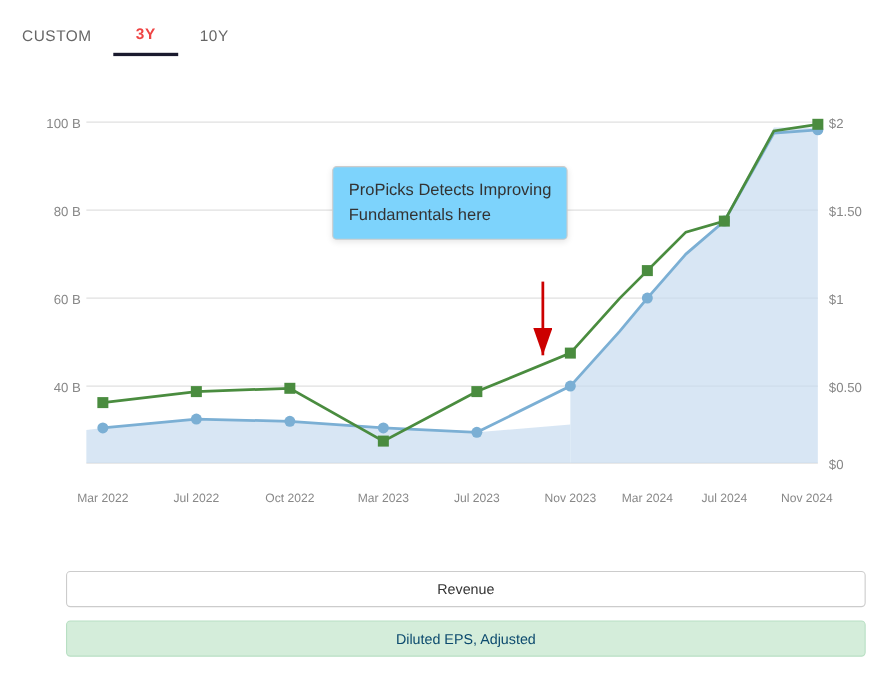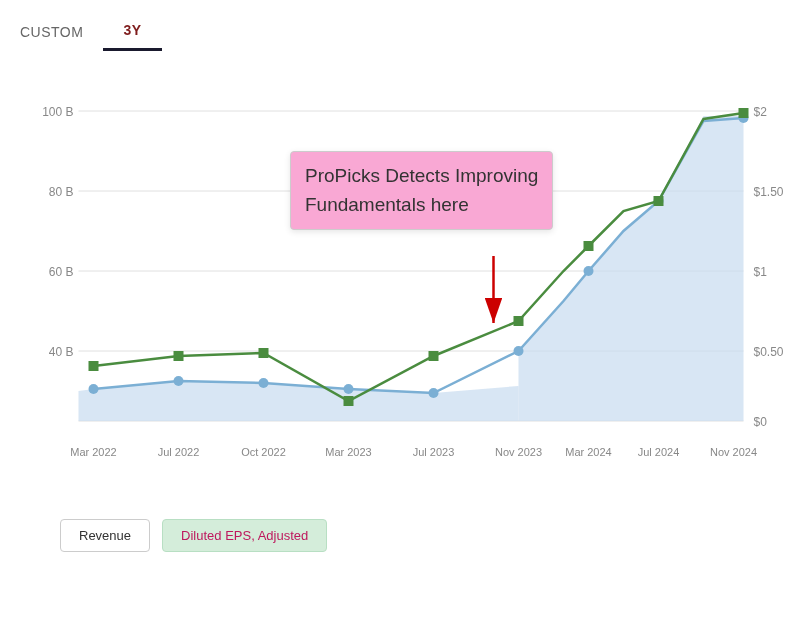--- a/index.html
+++ b/index.html
@@ -29,21 +29,21 @@
     .time-tab {
       padding: 10px 20px;
       font-size: 14px;
       color: #666;
       cursor: pointer;
       position: relative;
       font-weight: 400;
       letter-spacing: 0.5px;
     }
     .time-tab.active {
-      color: #7f1d1d;
+      color: #ef4444;
       font-weight: 600;
       border-bottom: 3px solid #1a1a2e;
     }
     .time-tab:first-child {
       padding-left: 0;
     }
 
     
     .chart-area {
       position: relative;
@@ -54,65 +54,67 @@
 
     .chart-svg {
       width: 100%;
       height: 100%;
     }
 
     
     .annotation-box {
       position: absolute;
       top: 90px;
-      left: 270px;
-      background: #f9a8d4;
+      left: 282px;
+      background: #7dd3fc;
       border: 1px solid #ccc;
       border-radius: 4px;
       padding: 10px 14px;
-      font-size: 19px;
+      font-size: 15px;
       line-height: 1.5;
       color: #333;
       box-shadow: 0 2px 6px rgba(0,0,0,0.1);
       pointer-events: none;
       white-space: nowrap;
       z-index: 10;
     }
 
     
     .legend {
       display: flex;
       gap: 12px;
       padding: 8px 20px 10px 60px;
+      flex-direction: column;
     }
 
     .legend-btn {
       padding: 8px 18px;
       border: 1px solid #ccc;
       border-radius: 4px;
       background: #fff;
       font-size: 13px;
       color: #333;
       cursor: pointer;
     }
 
     .legend-btn.active-green {
       background: #d4edda;
       border-color: #b8dfc3;
-      color: #be185d;
+      color: #0c4a6e;
     }
   </style>
 </head>
 <body>
 
 <div class="container">
 
   <div class="time-tabs">
     <div class="time-tab">CUSTOM</div>
     <div class="time-tab active">3Y</div>
+    <div class="time-tab">10Y</div>
   </div>
 
   <div class="chart-area">
     <svg class="chart-svg" viewBox="0 0 760 440">
 
       <line x1="55" y1="50" x2="720" y2="50" stroke="#e0e0e0" stroke-width="1"></line>
       <line x1="55" y1="130" x2="720" y2="130" stroke="#e0e0e0" stroke-width="1"></line>
       <line x1="55" y1="210" x2="720" y2="210" stroke="#e0e0e0" stroke-width="1"></line>
       <line x1="55" y1="290" x2="720" y2="290" stroke="#e0e0e0" stroke-width="1"></line>
       <line x1="55" y1="360" x2="720" y2="360" stroke="#e0e0e0" stroke-width="1"></line>

